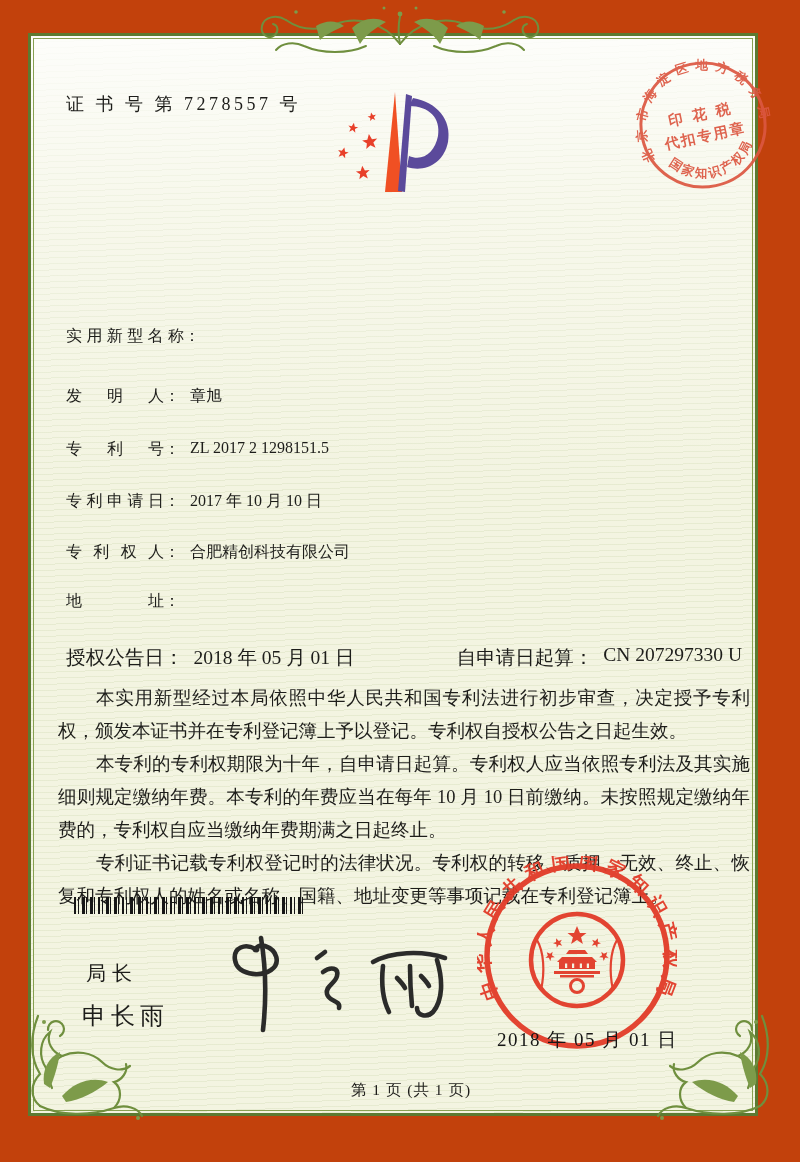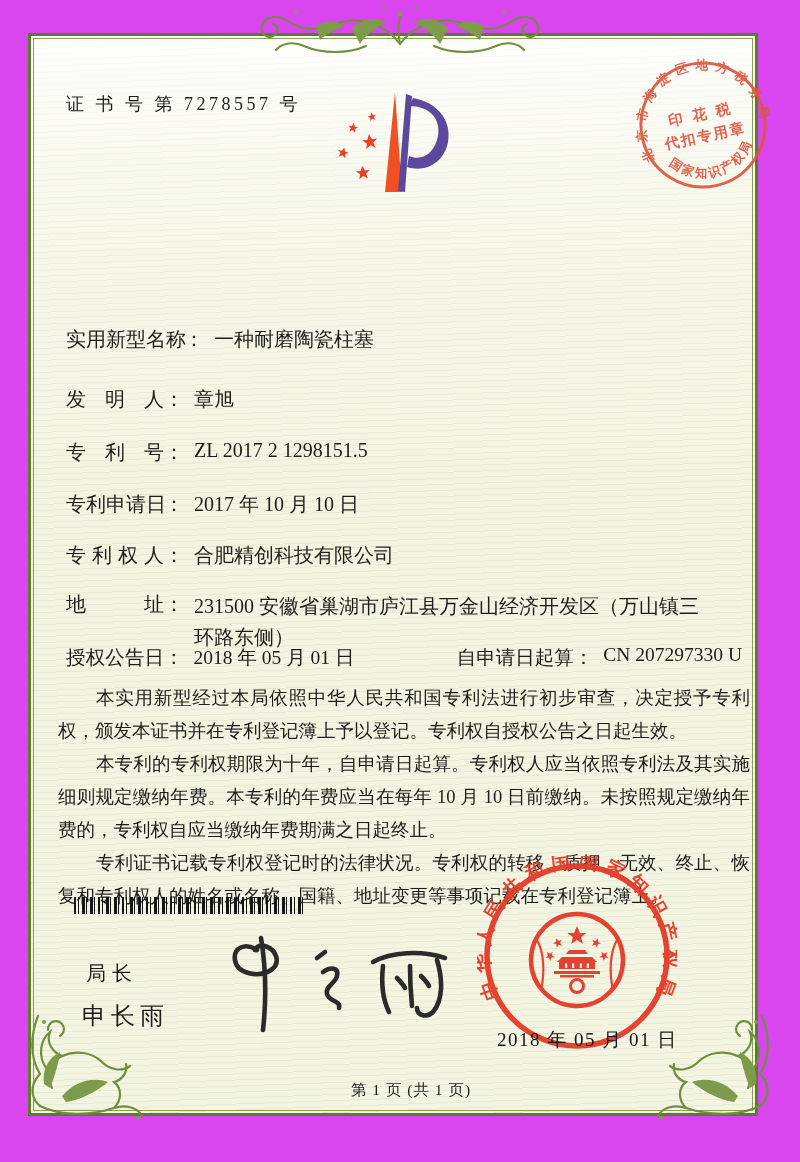--- a/index.html
+++ b/index.html
@@ -1,18 +1,18 @@
 <!DOCTYPE html>
 <html><head>
 <meta charset="utf-8">
 <style>
   html,body{margin:0;padding:0;background:#ffffff;}
   .sheet{
     position:relative;width:800px;height:1162px;margin:0 auto;
-    background:#d946ef;overflow:hidden;
+    background:#c2410c;overflow:hidden;
     font-family:"Liberation Serif","DejaVu Serif",serif;
     color:#1d1d1a;
   }
   
   .frame{
     position:absolute;left:28px;top:33px;width:730px;height:1083px;
     border:3px solid #5c7a31;box-sizing:border-box;
     background:
       linear-gradient(180deg, rgba(255,255,255,.85) 0%, rgba(255,255,255,.35) 16%, rgba(255,255,255,0) 42%),
       repeating-linear-gradient(178deg, rgba(146,172,98,.13) 0 1px, transparent 1px 6px),
@@ -21,21 +21,21 @@
   .frame::after{
     content:"";position:absolute;inset:2px;border:1px solid #87a050;pointer-events:none;
   }
   .abs{position:absolute;}
   
   .cert-no{left:66px;top:92px;font-size:18px;letter-spacing:3.5px;}
   .logo{left:325px;top:72px;}
   .tax-stamp{left:616px;top:38px;}
   .title{left:0;right:0;top:204px;text-align:center;font-size:45px;font-weight:bold;letter-spacing:9px;}
   
-  .field-row{position:absolute;left:66px;font-size:20px;display:flex;align-items:flex-start;white-space:nowrap;}
+  .field-row{position:absolute;left:66px;font-size:16px;display:flex;align-items:flex-start;white-space:nowrap;}
   .f-label{display:inline-block;width:98px;text-align:justify;text-align-last:justify;}
   .f-label.wide{width:118px;}
   .f-colon{margin:0 2px 0 0;}
   .f-value{margin-left:8px;}
   .f-value.wrap{white-space:normal;width:505px;line-height:31px;}
   .row-0{top:326px}.row-1{top:386px}.row-2{top:439px}.row-3{top:491px}.row-4{top:542px}.row-5{top:591px}
   .grant-row{position:absolute;left:66px;right:58px;top:644px;display:flex;justify-content:space-between;font-size:19.5px;white-space:nowrap;}
   .grant-row .pair{display:flex;}
   
   .paras{left:58px;top:682px;width:692px;font-size:18.5px;line-height:33px;text-align:justify;}
@@ -157,21 +157,20 @@
       </text>
       <text x="0" y="-6" text-anchor="middle" font-size="14.5" fill="#dc5741" letter-spacing="3" font-weight="bold" font-family="'Liberation Serif','DejaVu Serif',serif">印 花 税</text>
       <text x="0" y="16" text-anchor="middle" font-size="14.5" fill="#dc5741" letter-spacing="2" font-weight="bold" font-family="'Liberation Serif','DejaVu Serif',serif">代扣专用章</text>
     </g>
   </svg>
 
 
   <div class="field-row row-0">
     <span class="f-label wide">实用新型名称</span>
       <span class="f-colon">：</span>
-    <span class="f-value">一种耐磨陶瓷柱塞</span>
   </div>
   <div class="field-row row-1">
     <span class="f-label">发明人</span>
       <span class="f-colon">：</span>
     <span class="f-value">章旭</span>
   </div>
   <div class="field-row row-2">
     <span class="f-label">专利号</span>
       <span class="f-colon">：</span>
     <span class="f-value">ZL 2017 2 1298151.5</span>
@@ -182,21 +181,20 @@
     <span class="f-value">2017 年 10 月 10 日</span>
   </div>
   <div class="field-row row-4">
     <span class="f-label">专利权人</span>
       <span class="f-colon">：</span>
     <span class="f-value">合肥精创科技有限公司</span>
   </div>
   <div class="field-row row-5">
     <span class="f-label">地址</span>
       <span class="f-colon">：</span>
-    <span class="f-value wrap">231500 安徽省巢湖市庐江县万金山经济开发区（万山镇三环路东侧）</span>
   </div>
   <div class="grant-row">
     <span class="pair">
       <span class="f-label">授权公告日</span>
         <span class="f-colon">：</span>
       <span class="f-value">2018 年 05 月 01 日</span>
     </span>
     <span class="pair">
       <span>自申请日起算</span>
         <span class="f-colon">：</span>

